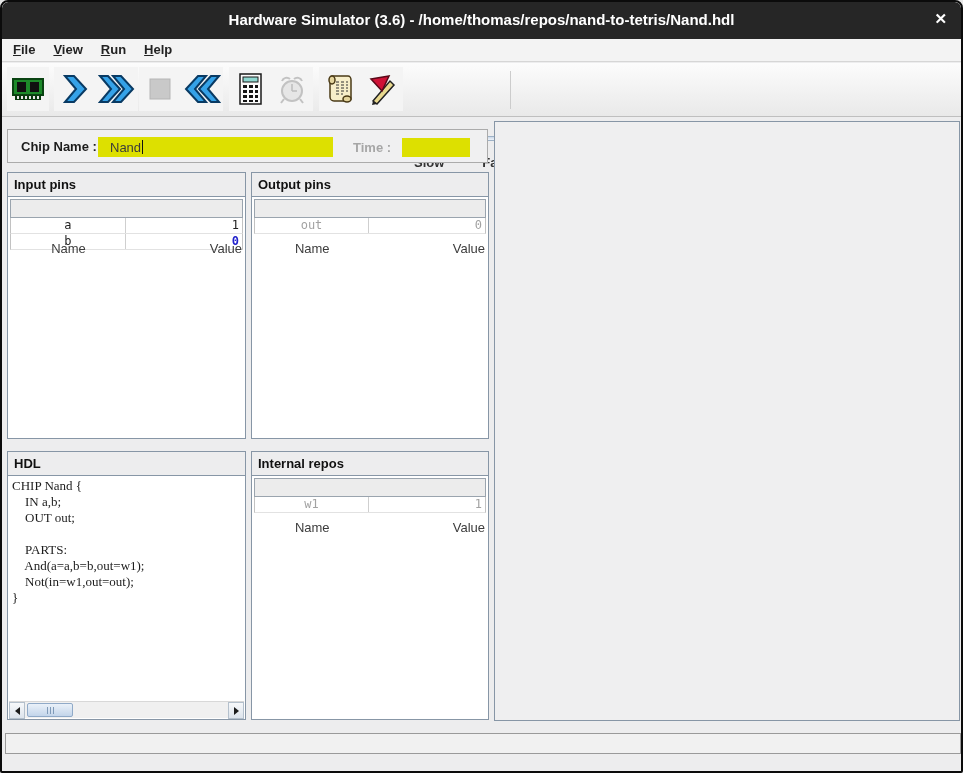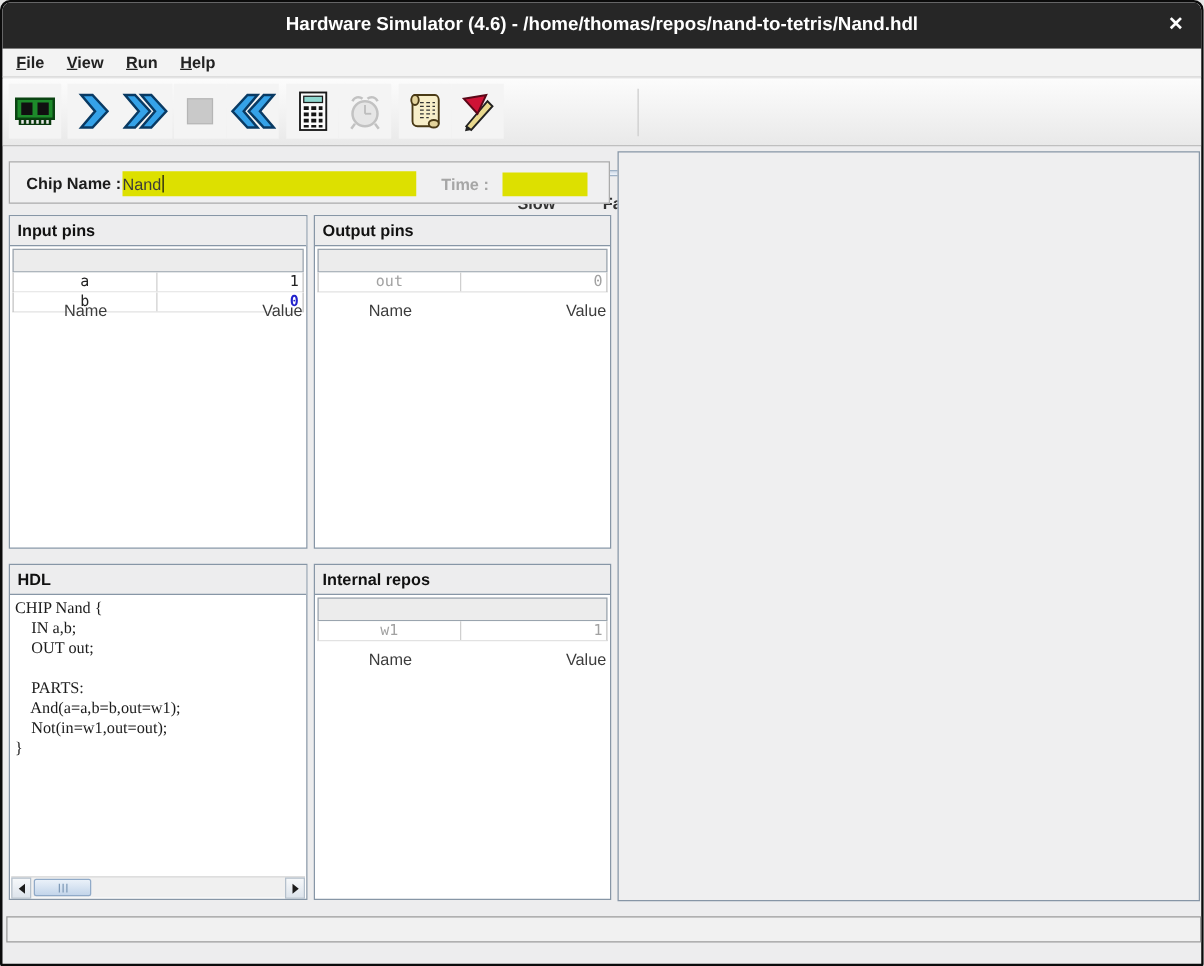--- a/index.html
+++ b/index.html
@@ -54,21 +54,21 @@
   .combo-btn { width:20px; background:linear-gradient(#eef3f9,#c9d7e7); border-left:1px solid #90a4b8;
                display:flex; align-items:center; justify-content:center; }
   .combo-arrow { width:0; height:0; border-left:5px solid transparent; border-right:5px solid transparent;
                  border-top:6px solid #26374a; }
 
   
   .chip-bar { position:absolute; left:5px; top:127px; width:481px; height:34px;
               border:1px solid #ababab; background:#f0f0f1; }
   .chip-name-label { position:absolute; left:13px; top:9px; font-size:13px; font-weight:bold; color:#1c1c1c; }
   .chip-name-input { position:absolute; left:90px; top:7px; width:235px; height:20px;
-                     background:var(--yellow); display:flex; align-items:center; padding-left:0; }
+                     background:var(--yellow); display:flex; align-items:center; padding-left:12px; }
   .chip-name-text { font-size:13px; color:#3b3b3b; }
   .text-caret { display:inline-block; width:1px; height:14px; background:#111; margin-left:1px; }
   .time-label { position:absolute; left:345px; top:10px; font-size:13px; font-weight:bold; color:#a6a6a6; }
   .time-field { position:absolute; left:394px; top:8px; width:68px; height:19px; background:var(--yellow);
                 font-size:13px; color:#3b3b3b; padding-left:4px; }
 
   
   .panel { position:absolute; border:1px solid #8796a6; background:#ffffff; }
   .panel-title { height:24px; line-height:24px; padding-left:6px; font-size:13px; font-weight:bold;
                  color:#111; border-bottom:1px solid #8796a6; background:#ededee; }
@@ -115,21 +115,21 @@
   .status-bar { position:absolute; left:3px; top:731px; width:956px; height:21px;
                 border:1px solid #9a9a9a; background:#f1f1f1; font-size:12px; color:#333;
                 padding:3px 6px; }
 </style>
 </head>
 <body>
 
 <div class="window" style="--yellow:#dde000; --blue:#2222cc;">
 
   <div class="titlebar">
-    <div class="title-text">Hardware Simulator (4.6) - /home/thomas/repos/nand-to-tetris/Nand.hdl</div>
+    <div class="title-text">Hardware Simulator (3.6) - /home/thomas/repos/nand-to-tetris/Nand.hdl</div>
     <div class="close-btn">✕</div>
   </div>
 
   <div class="menubar">
     <div class="menu-item">File</div>
     <div class="menu-item">View</div>
     <div class="menu-item">Run</div>
     <div class="menu-item">Help</div>
   </div>
 

